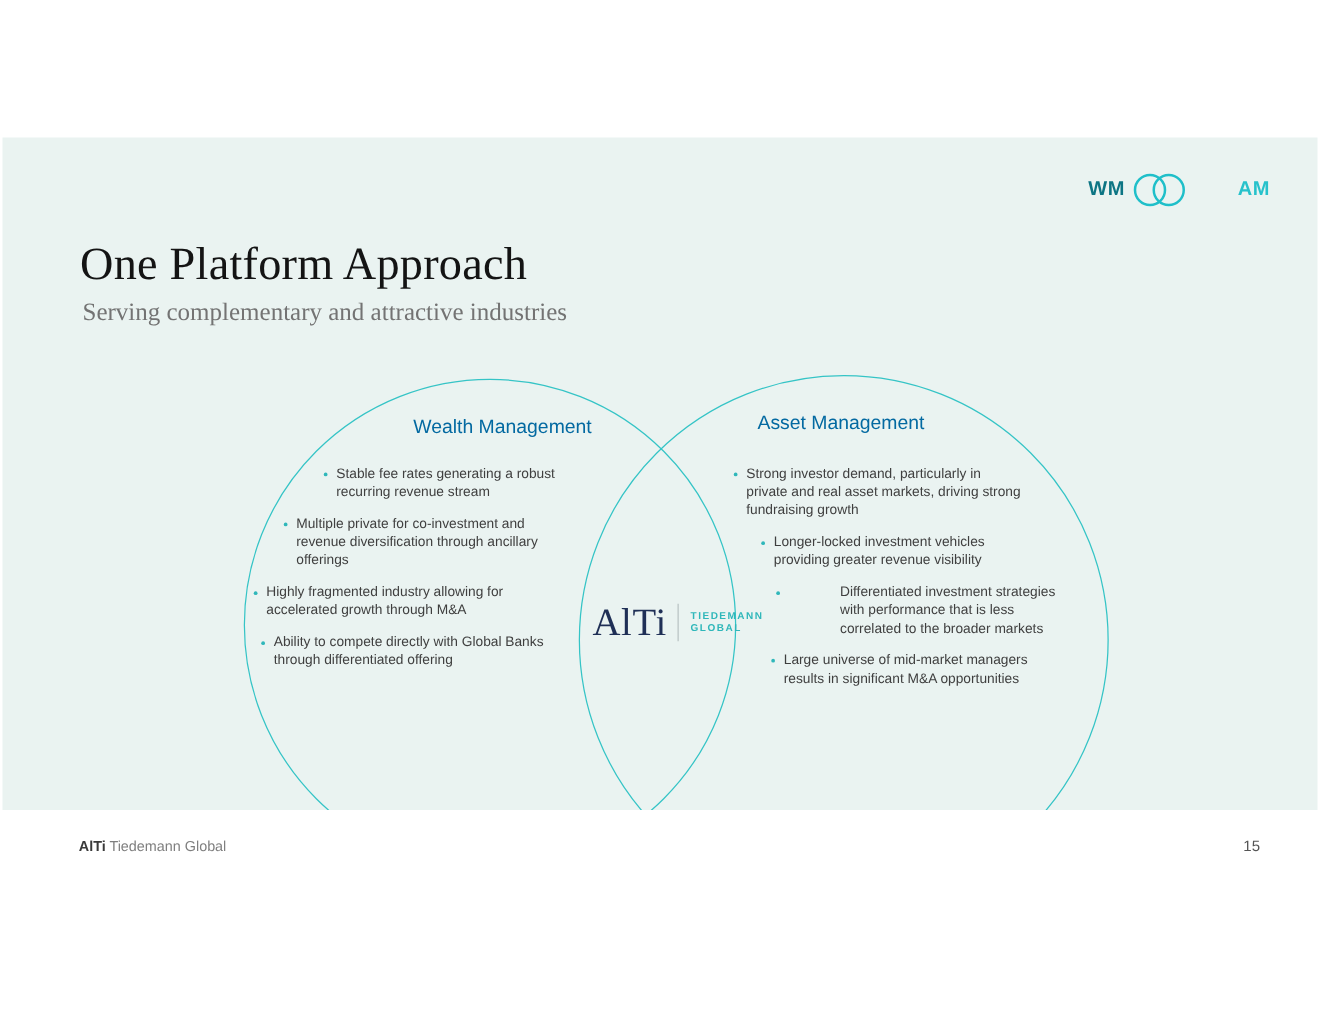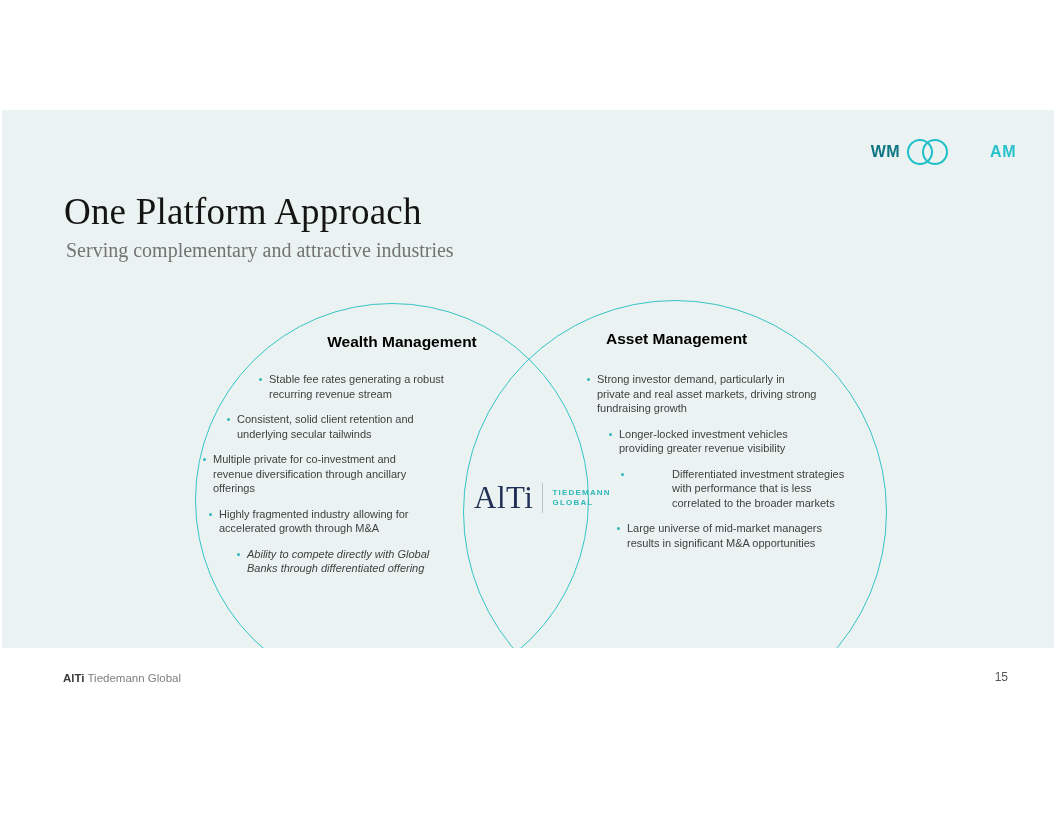--- a/index.html
+++ b/index.html
@@ -34,21 +34,21 @@
   .subtitle {
     position:absolute; left:64px; top:129px;
     font-family:"Liberation Serif", serif; font-weight:normal;
     font-size:20px; color:#737373;
   }
   
   .circle { position:absolute; border:1.5px solid #35c4c6; border-radius:50%; background:transparent; }
   .circle.left  { left:193px; top:193px; width:394px; height:394px; }
   .circle.right { left:461px; top:190px; width:424px; height:424px; }
   
-  .venn-heading { position:absolute; font-size:15.5px; font-weight:bold; color:#000000; }
+  .venn-heading { position:absolute; font-size:15.5px; font-weight:normal; color:#0369a1; }
   .venn-heading.wealth { left:280px; top:223px; width:240px; text-align:center; }
   .venn-heading.asset  { left:604px; top:220px; width:240px; text-align:left; }
   
   ul.bullets { position:absolute; list-style:none; }
   ul.bullets li { display:flex; gap:7px; margin-bottom:11px; }
   ul.bullets .dot {
     flex:0 0 auto; width:3px; height:3px; border-radius:50%;
     background:#2fb7ba; margin-top:6px;
   }
   ul.bullets .txt { font-size:11px; line-height:14.5px; color:#3f3f3f; }
@@ -112,24 +112,20 @@
     <div class="venn-heading wealth">Wealth Management</div>
     <div class="venn-heading asset">Asset Management</div>
 
     <ul class="bullets left-list">
         <li>
           <span class="dot"></span>
           <span class="txt">Stable fee rates generating a robust recurring revenue stream</span>
         </li>
         <li>
           <span class="dot"></span>
-          <span class="txt">Consistent, solid client retention and underlying secular tailwinds</span>
-        </li>
-        <li>
-          <span class="dot"></span>
           <span class="txt">Multiple private for co-investment and revenue diversification through ancillary offerings</span>
         </li>
         <li>
           <span class="dot"></span>
           <span class="txt">Highly fragmented industry allowing for accelerated growth through M&amp;A</span>
         </li>
         <li>
           <span class="dot"></span>
           <span class="txt">Ability to compete directly with Global Banks through differentiated offering</span>
         </li>

